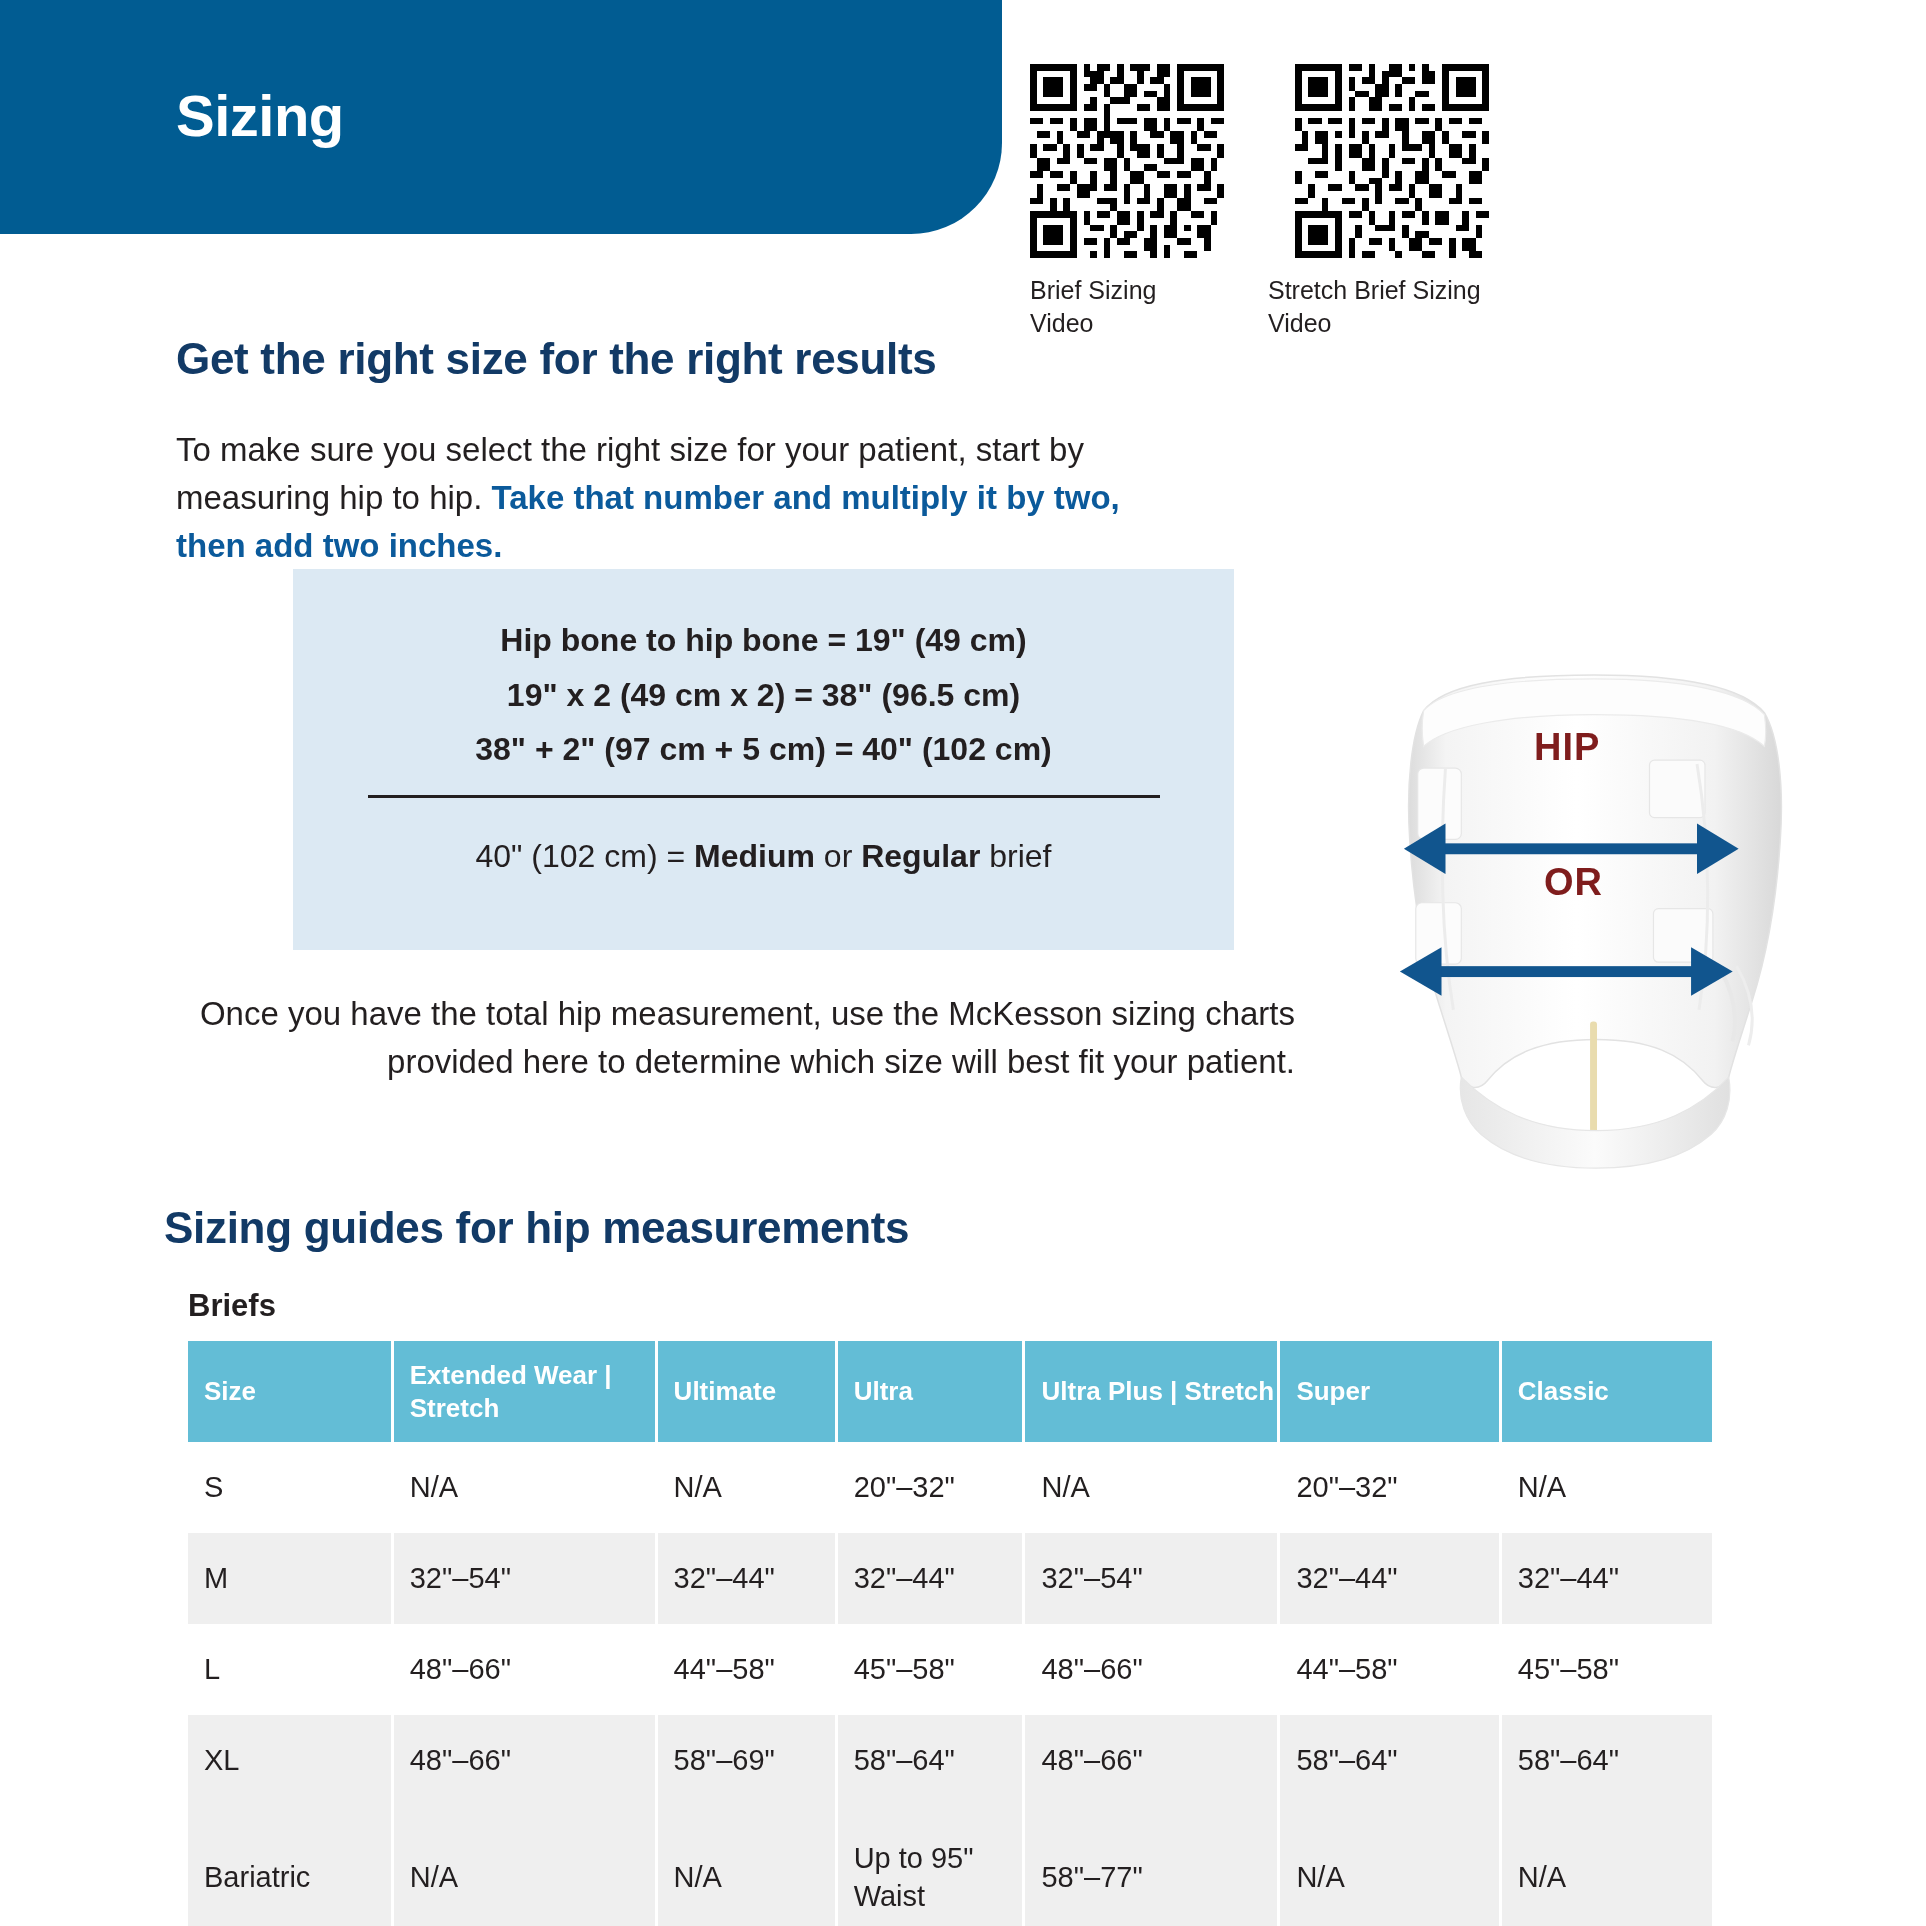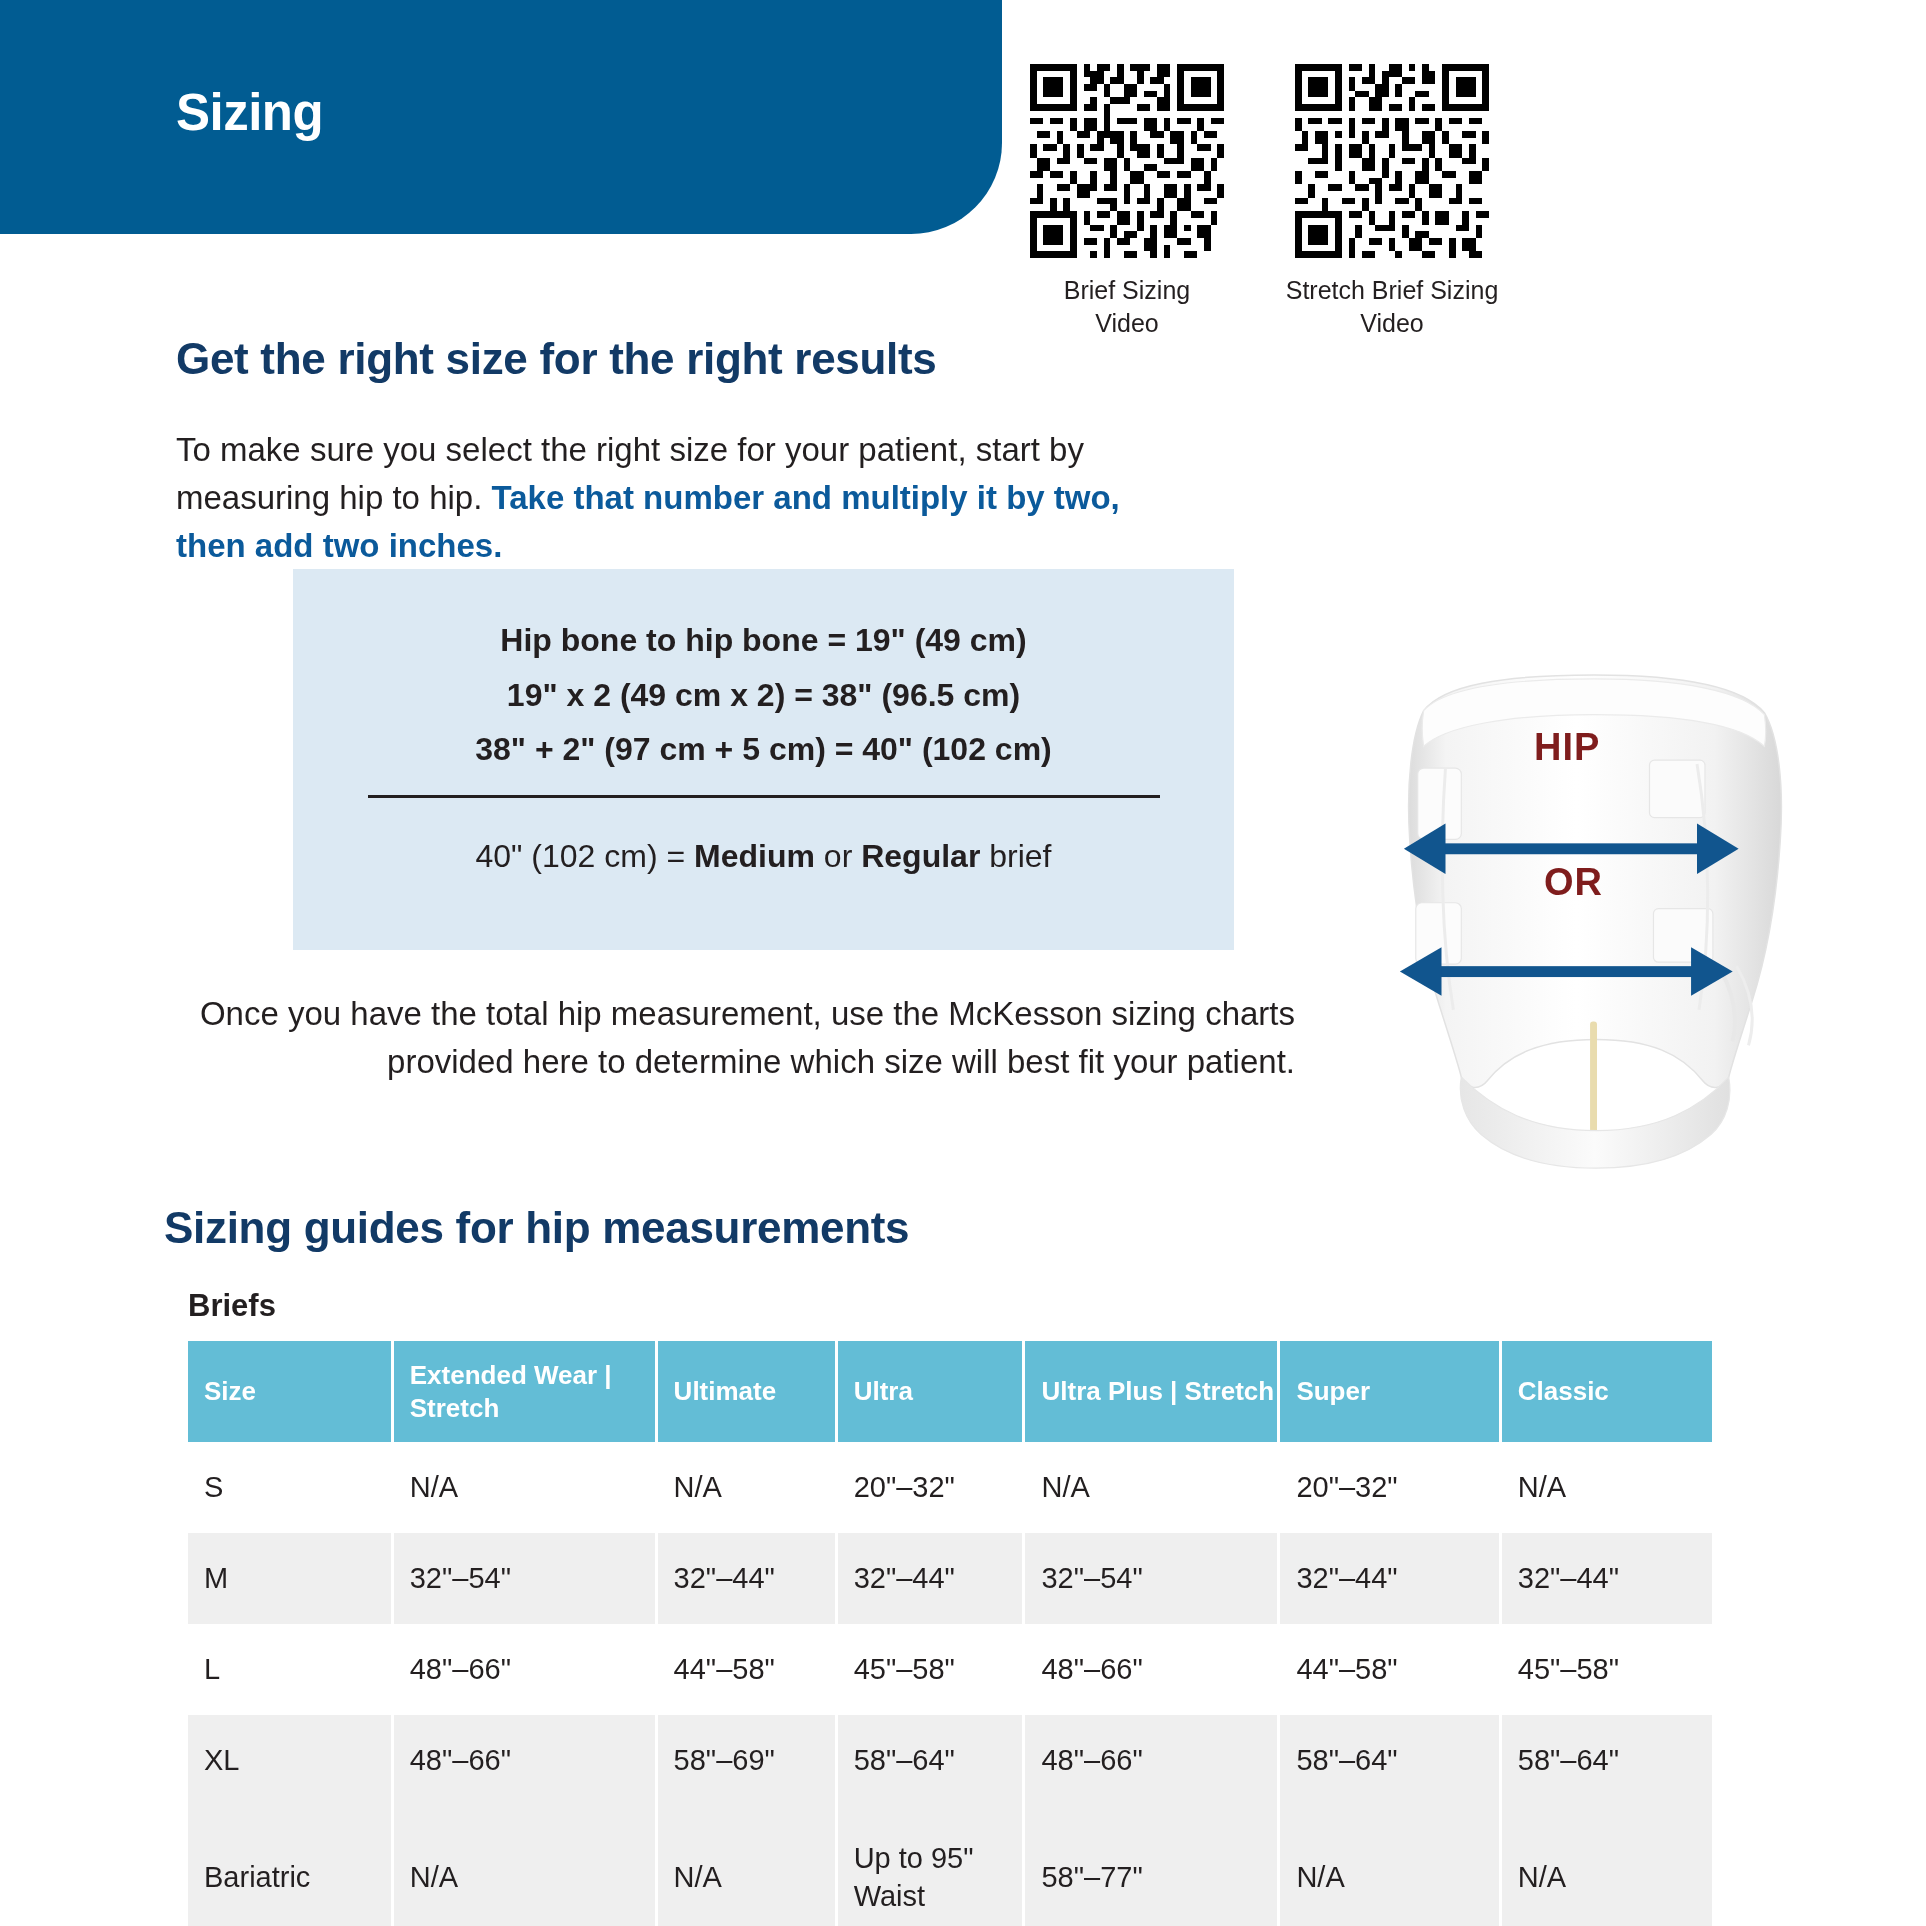--- a/index.html
+++ b/index.html
@@ -13,25 +13,25 @@
   }
   
   #header-banner{
     position:absolute;left:0;top:0;
     width:1002px;height:234px;
     background:#015C92;
     border-bottom-right-radius:91px;
   }
   #page-title{
     position:absolute;left:176px;top:87px;
-    font-size:51px;font-weight:bold;color:#ffffff;
+    font-size:58px;font-weight:bold;color:#ffffff;
     letter-spacing:-0.5px;line-height:1;
   }
   
-  .qr-block{position:absolute;text-align:center;}
+  .qr-block{position:absolute;text-align:left;}
   #qr-block-brief{left:1030px;top:64px;width:194px;}
   #qr-block-stretch{left:1295px;top:64px;width:194px;}
   .qr-img{width:194px;height:194px;display:block;}
   .qr-caption{
     margin-top:16px;font-size:25px;color:#231f20;line-height:1.3;
     font-family:"Liberation Sans", sans-serif;
   }
   #qr-block-stretch .qr-caption{width:248px;margin-left:-27px;}
   
   #section-heading-1{

